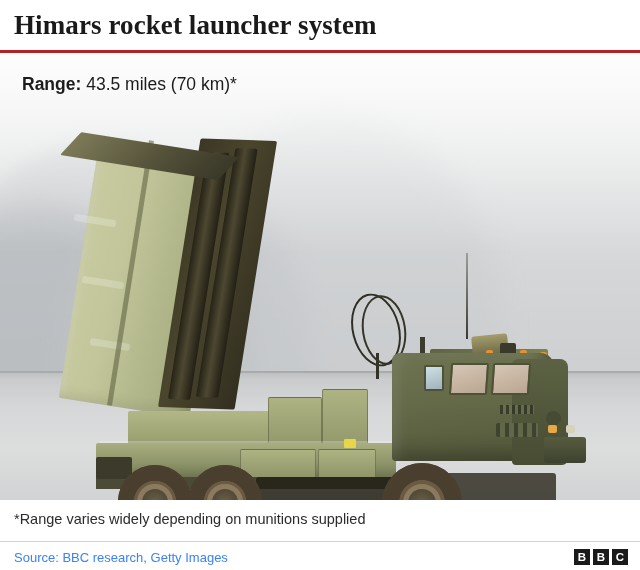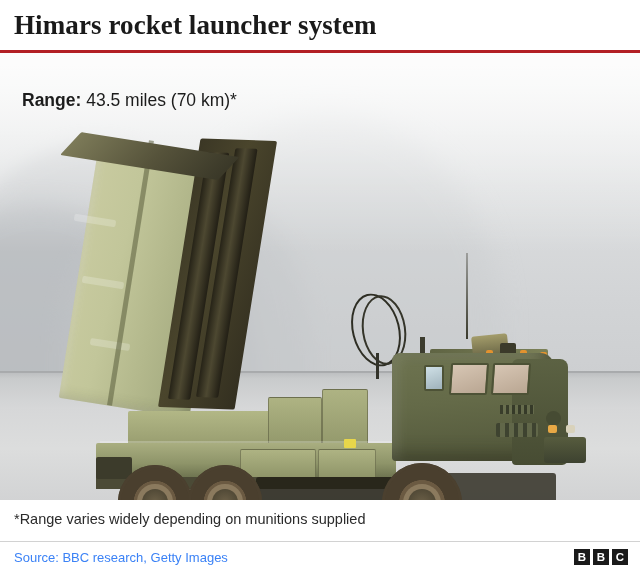--- a/index.html
+++ b/index.html
@@ -166,21 +166,21 @@
   .bbc span{
     display:inline-block;width:16px;height:16px;background:#1a1a1a;color:#fff;
     font-size:11.5px;font-weight:bold;line-height:16px;text-align:center;font-family:"Liberation Sans",sans-serif;
   }
 
   
   .stats{position:absolute;left:0;top:56px;width:640px;height:60px;}
   .stat-col{position:absolute;font-size:17.5px;line-height:24px;color:#1c1c1c;white-space:nowrap;}
   .col-left{left:22px;top:16px;}
   .col-right{left:330px;top:16px;}
-  .stat-row{display:block;margin-top:16px;}
+  .stat-row{display:block;}
   .stat-label{font-weight:bold;}
 </style>
 </head>
 <body>
 
 <div class="card">
 
   <div class="title">Himars rocket launcher system</div>
   <div class="red-rule"></div>
 

